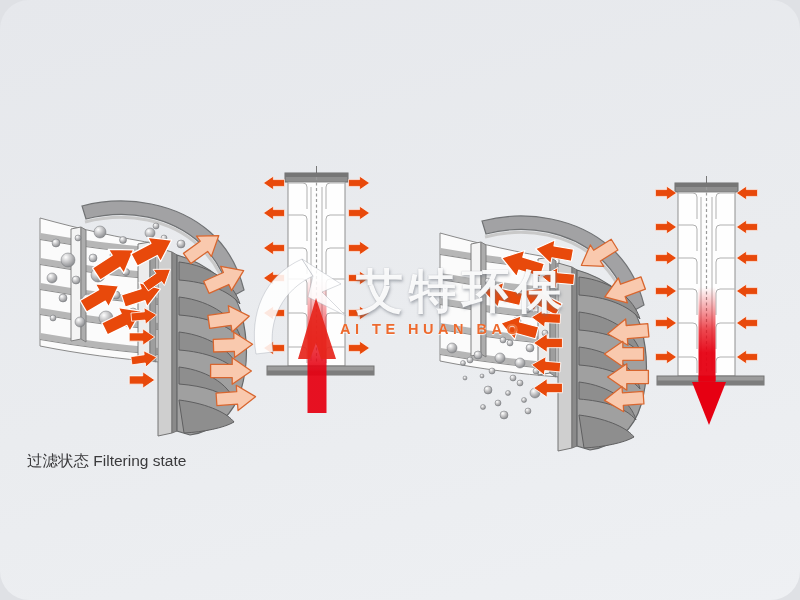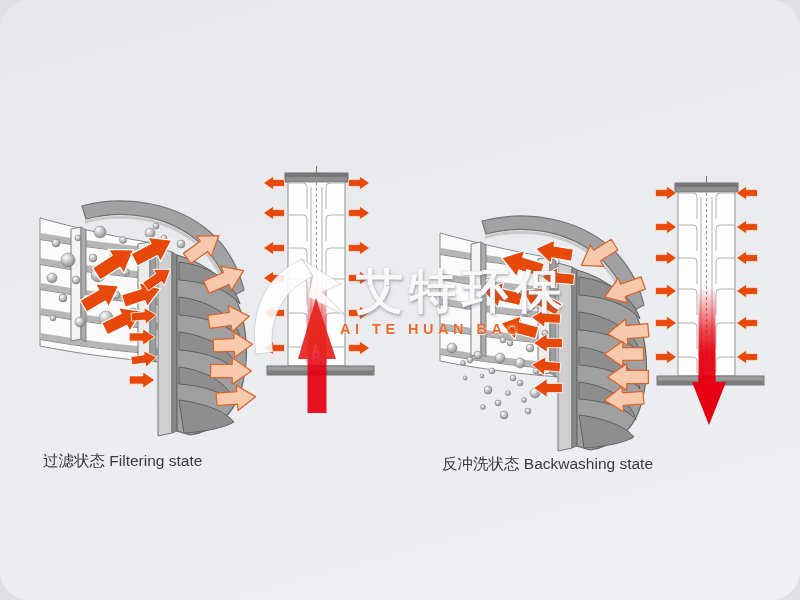--- a/index.html
+++ b/index.html
@@ -11,21 +11,21 @@
   }
   svg.illus{position:absolute;overflow:visible;}
   .ring-l{left:38px;top:200px;width:215px;height:253px;}
   .ring-r{left:438px;top:215px;width:215px;height:253px;}
   .tube-l{left:263px;top:165px;width:115px;height:260px;}
   .tube-r{left:653px;top:175px;width:115px;height:260px;}
   .arw-o{fill:#e8490b;stroke:#ffffff;stroke-width:1;}
   .arw-p{fill:#f9c9ae;stroke:#d8662f;stroke-width:1.1;}
   .sph{fill:url(#sphg);stroke:#75777a;stroke-width:.5;}
   .label{position:absolute;font-size:15.5px;color:#3a3a3c;white-space:nowrap;}
-  .label-l{left:43px;top:451px;}
+  .label-l{left:27px;top:451px;}
   .label-r{left:442px;top:454px;}
   .wm{position:absolute;left:0;top:0;width:800px;height:600px;pointer-events:none;}
   .wm-logo{position:absolute;left:248px;top:246px;width:118px;height:116px;}
   .wm-cn{
     position:absolute;left:356px;top:260px;font-size:47px;font-weight:bold;
     letter-spacing:6px;color:rgba(255,255,255,.93);white-space:nowrap;
     text-shadow:1px 2px 3px rgba(110,115,125,.5),0 0 1px rgba(130,135,145,.55);
   }
   .wm-en{
     position:absolute;left:340px;top:321px;font-size:14.5px;font-weight:bold;
@@ -271,15 +271,14 @@
     <svg class="wm-logo" viewBox="0 0 118 116">
       <path d="M 8,108 C 1,68 16,30 54,13 L 65,30 C 35,44 20,73 25,106 Z" fill="#ffffff" fill-opacity="0.87" stroke="rgba(150,155,165,0.35)" stroke-width="1"></path>
       <path d="M 54,13 L 93,38 L 74,46 L 98,70 L 60,51 L 65,30 Z" fill="#ffffff" fill-opacity="0.87" stroke="rgba(150,155,165,0.35)" stroke-width="1"></path>
       <path d="M 50,113 L 68,52 L 88,113 L 73,113 L 68,97 L 62,113 Z" fill="#e6251c" fill-opacity="0.92"></path>
     </svg>
     <div class="wm-cn">艾特环保</div>
     <div class="wm-en">AI TE HUAN BAO</div>
   </div>
 
   <div class="label label-l">过滤状态 Filtering state</div>
-  <div class="label label-r">反冲洗状态 Backwashing state</div>
 
 </div>
 
 </body></html>

